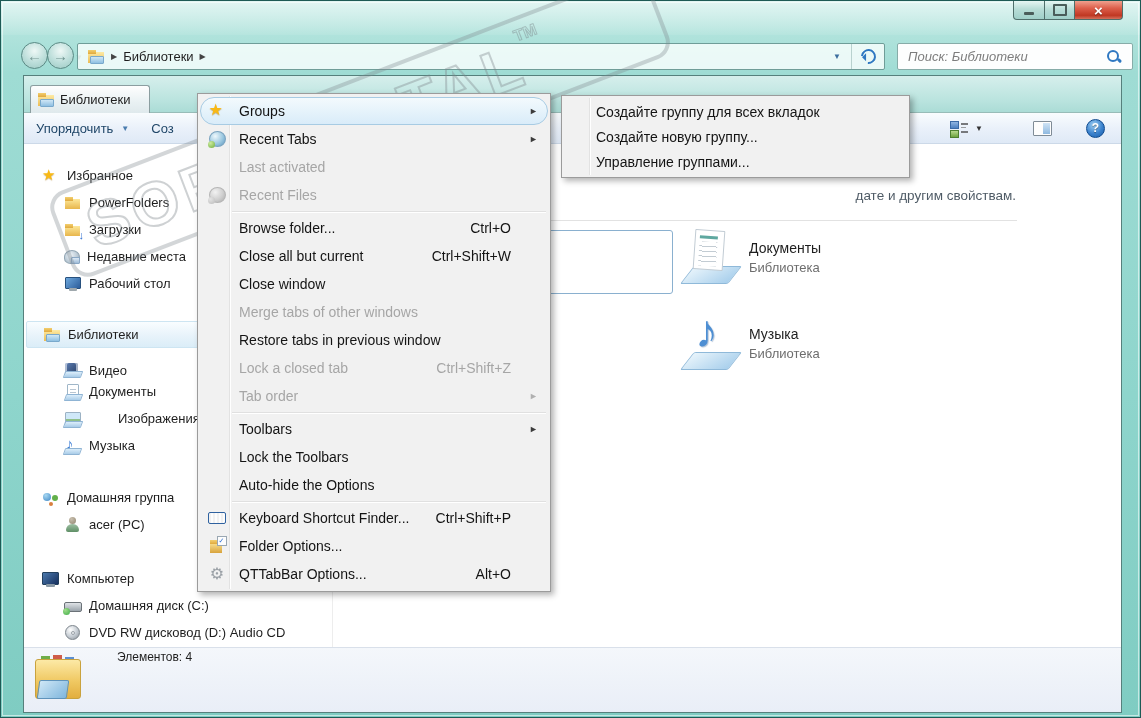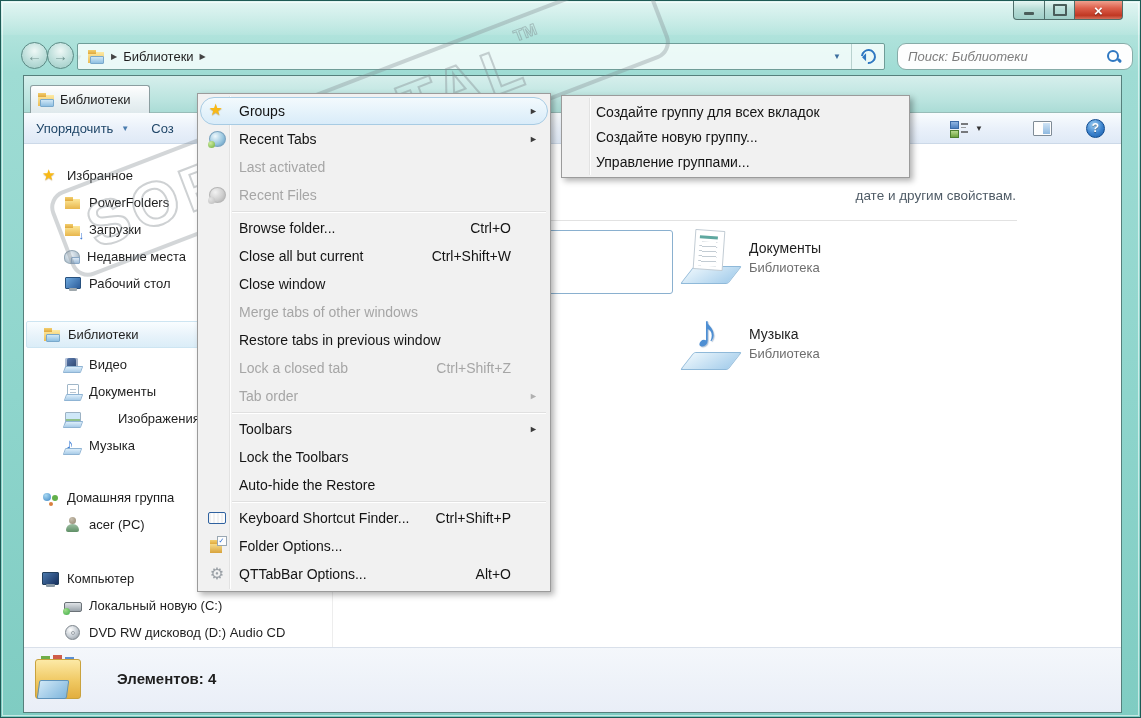--- a/index.html
+++ b/index.html
@@ -41,21 +41,21 @@
   .crumb-sep{font-size:8px;color:#444;margin:0 6px;}
   .crumb-label{font-size:13px;color:#1e1e1e;}
   .addr-right{margin-left:auto;display:flex;align-items:center;height:100%;}
   .addr-caret{font-size:8px;color:#3c6e9e;padding:0 10px;}
   .addr-divider{width:1px;height:100%;background:#b9d2cf;}
   .refresh-btn{width:32px;height:100%;display:flex;align-items:center;justify-content:center;}
   .ref-glyph{width:11px;height:11px;border:2px solid #2f78c2;border-radius:50%;border-left-color:transparent;
           transform:rotate(-40deg);position:relative;}
   .ref-glyph::after{content:"";position:absolute;left:-4px;top:-2px;border:4px solid transparent;border-right-color:#2f78c2;transform:rotate(40deg);}
   .searchbox{left:896px;top:42px;width:236px;height:27px;box-sizing:border-box;z-index:4;
-          background:#fdfefe;border:1px solid #87aca8;border-radius:9px;display:flex;align-items:center;}
+          background:#fdfefe;border:1px solid #87aca8;border-radius:2px;display:flex;align-items:center;}
   .searchbox input{flex:1;border:none;outline:none;background:transparent;margin-left:8px;
           font-family:"Liberation Sans",sans-serif;font-size:13px;font-style:italic;color:#333;}
   .searchbox input::placeholder{color:#7d7d7d;font-style:italic;}
   .mag{width:16px;height:16px;position:relative;margin-right:10px;}
   .mag::before{content:"";position:absolute;left:1px;top:1px;width:8px;height:8px;border:2px solid #2f78c2;border-radius:50%;}
   .mag::after{content:"";position:absolute;left:11px;top:10px;width:5px;height:2.5px;background:#2f78c2;border-radius:2px;transform:rotate(45deg);}
 
   
   .client{position:absolute;left:22px;top:74px;width:1097px;height:636px;
           border:1px solid #56807c;box-sizing:content-box;background:#fff;z-index:2;}
@@ -151,21 +151,21 @@
 
   
   .statusbar{position:absolute;left:0;top:571px;width:1097px;height:65px;box-sizing:border-box;
           background:linear-gradient(180deg,#f4f7fb,#e9eef7);border-top:1px solid #d9e0ea;}
   .sb-icon{position:absolute;left:10px;top:7px;width:48px;height:46px;
           background:linear-gradient(#6fae4a,#6fae4a) 7px 1px/9px 4px no-repeat,
                      linear-gradient(#cf5c4a,#cf5c4a) 19px 0px/9px 4px no-repeat,
                      linear-gradient(#5d8fd0,#5d8fd0) 31px 2px/9px 4px no-repeat;}
   .sb-icon::before{content:"";position:absolute;left:1px;top:4px;width:44px;height:38px;background:linear-gradient(180deg,#fce9a6,#f0c963 55%,#e2ae3f);border:1px solid #c9a23e;border-radius:3px;}
   .sb-icon::after{content:"";position:absolute;left:4px;bottom:2px;width:28px;height:17px;background:linear-gradient(135deg,#cfe7f6,#7fb6dd);border:1px solid #5f93bb;border-radius:2px;transform:skewX(-8deg);}
-  .sb-text{position:absolute;left:93px;top:22px;font-size:15px;color:#1e1e1e;font-weight:bold;}
+  .sb-text{position:absolute;left:93px;top:2px;font-size:12px;color:#1e1e1e;}
 
   
   .menu{position:absolute;left:196px;top:92px;width:354px;box-sizing:border-box;z-index:10;
         background:#f1f1f1;border:1px solid #9b9b9b;box-shadow:3px 3px 6px rgba(0,0,0,.3);padding:3px 0;}
   .menu::before{content:"";position:absolute;left:31px;top:2px;bottom:2px;width:1px;background:#e2e2e2;box-shadow:1px 0 0 #fff;}
   .mi{position:relative;height:26px;display:flex;align-items:center;margin:0 2px;border:1px solid transparent;border-radius:14px;}
   .mi .gut{width:32px;flex:none;display:flex;align-items:center;justify-content:center;}
   .mi .txt{font-size:14px;color:#141414;margin-left:6px;white-space:nowrap;}
   .mi .hk{position:absolute;right:36px;font-size:14px;color:#141414;}
   .mi .subarr{position:absolute;right:9px;font-size:9px;color:#3c3c3c;}
@@ -294,21 +294,21 @@
       </div>
       <div class="si" style="left:40px;top:126px;">
         <span class="ic ic-desktop"></span>
         <span class="lbl">Рабочий стол</span>
       </div>
 
       <div class="si sel" style="top:177px;">
         <span class="ic ic-libraries" style="margin-left:16px;"></span>
         <span class="lbl">Библиотеки</span>
       </div>
-      <div class="si" style="left:40px;top:207px;">
+      <div class="si" style="left:40px;top:207px;align-items:flex-end;">
         <span class="ic ic-video"></span>
         <span class="lbl">Видео</span>
       </div>
       <div class="si" style="left:40px;top:234px;">
         <span class="ic ic-doc"></span>
         <span class="lbl">Документы</span>
       </div>
       <div class="si" style="left:40px;top:261px;gap:36px;">
         <span class="ic ic-pic"></span>
         <span class="lbl">Изображения</span>
@@ -326,21 +326,21 @@
         <span class="ic ic-user"></span>
         <span class="lbl">acer (PC)</span>
       </div>
 
       <div class="si" style="left:18px;top:421px;">
         <span class="ic ic-computer"></span>
         <span class="lbl">Компьютер</span>
       </div>
       <div class="si" style="left:40px;top:448px;">
         <span class="ic ic-hdd"></span>
-        <span class="lbl">Локальный новую (C:)</span>
+        <span class="lbl">Домашняя диск (C:)</span>
       </div>
       <div class="si" style="left:40px;top:475px;">
         <span class="ic ic-dvd"></span>
         <span class="lbl">DVD RW дисковод (D:) Audio CD</span>
       </div>
       <div class="scroll-arrow">▼</div>
 
       <div class="hdr-frag">дате и другим свойствам.</div>
       <div class="hdr-line"></div>
       <div class="sel-rect"></div>
@@ -435,21 +435,21 @@
       <span class="gut"></span>
       <span class="txt">Toolbars</span>
       <span class="subarr">►</span>
     </div>
     <div class="mi">
       <span class="gut"></span>
       <span class="txt">Lock the Toolbars</span>
     </div>
     <div class="mi">
       <span class="gut"></span>
-      <span class="txt">Auto-hide the Restore</span>
+      <span class="txt">Auto-hide the Options</span>
     </div>
     <div class="msep"></div>
     <div class="mi">
       <span class="gut">
           <span class="mic-keyboard"></span>
         </span>
       <span class="txt">Keyboard Shortcut Finder...</span>
       <span class="hk">Ctrl+Shift+P</span>
     </div>
     <div class="mi">

